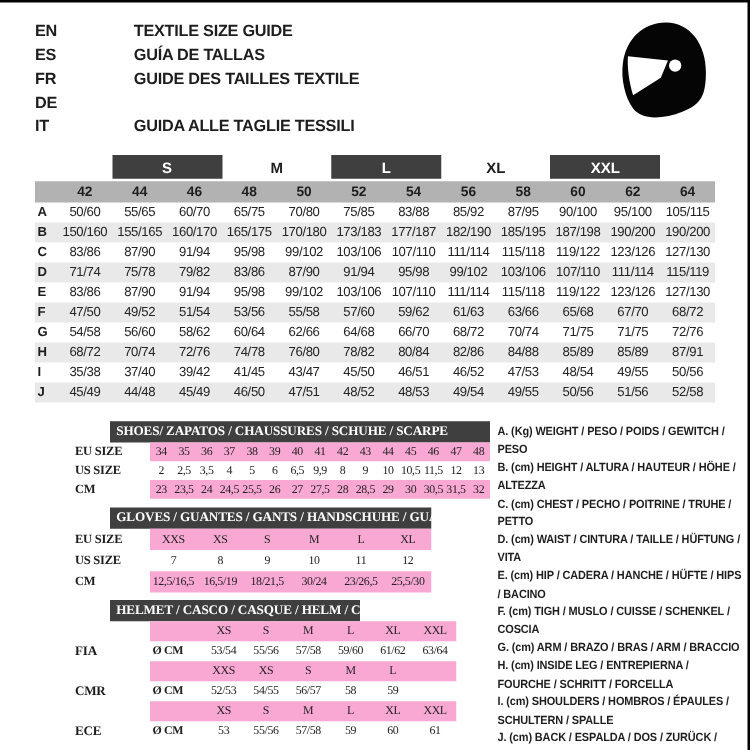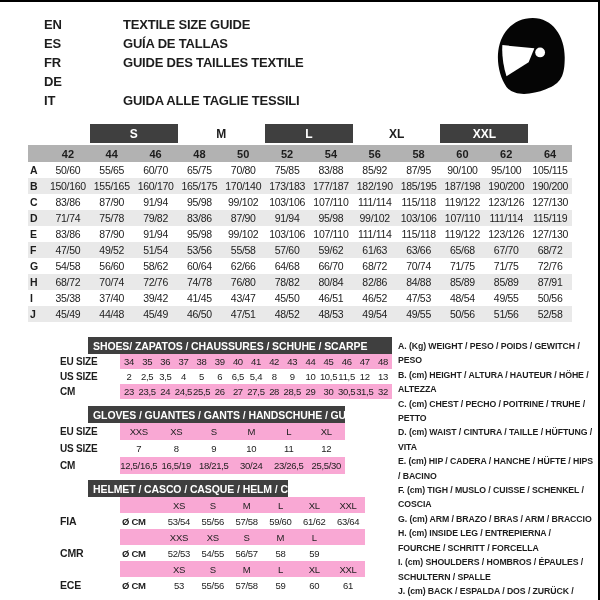--- a/index.html
+++ b/index.html
@@ -1,39 +1,39 @@
 <!DOCTYPE html>
 <html><head>
 <meta charset="utf-8">
 <style>
   html,body{margin:0;padding:0;background:#fff;}
   .page{position:relative;width:600px;height:600px;background:#fff;box-sizing:border-box;
         border-top:2px solid #000;border-right:2px solid #000;overflow:hidden;
         font-family:"Liberation Sans",sans-serif;color:#1d1d1d;}
   
-  .langs{position:absolute;left:44px;top:13px;}
+  .langs{position:absolute;left:28px;top:13px;}
   .lang-row{display:flex;height:19px;align-items:center;}
   .lang-code{width:31px;font-weight:700;font-size:13px;letter-spacing:-0.2px;}
   .lang-title{font-weight:700;font-size:13px;letter-spacing:-0.2px;white-space:nowrap;margin-left:48px;}
   
   .helmet-icon{position:absolute;left:486px;top:12px;}
   
   .size-table{position:absolute;left:28px;top:122px;width:544px;}
   .size-grid{display:grid;grid-template-columns:18px repeat(12,1fr);}
   .grp-row{height:19px;margin-bottom:2px;}
   .grp{display:flex;align-items:center;justify-content:center;font-size:12px;font-weight:700;}
   .grp.dark{background:#3f3f3f;color:#fff;}
   .hrow{height:17px;background:#b2b2b2;align-items:center;}
   .hcell{text-align:center;font-size:11px;font-weight:700;color:#1d1d1d;}
   .trow{height:16px;align-items:center;}
   .trow.shade{background:#e9e9e9;}
   .rlabel{font-size:10.5px;font-weight:700;padding-left:2px;}
   .vcell{text-align:center;font-size:10.5px;letter-spacing:-0.3px;color:#222;white-space:nowrap;}
   
-  .bottom-left{position:absolute;left:28px;top:335px;}
+  .bottom-left{position:absolute;left:28px;top:335px;font-family:Liberation Serif, serif;}
   .bar{height:17px;background:#3f3f3f;color:#fff;font-size:10.5px;font-weight:700;
        display:flex;align-items:center;padding-left:5px;box-sizing:border-box;letter-spacing:-0.1px;white-space:nowrap;}
   .srow{display:flex;align-items:stretch;}
   .slabel{width:60px;font-size:10px;font-weight:700;display:flex;align-items:center;letter-spacing:-0.2px;padding-left:32px;}
   .strip{flex:1;display:grid;}
   .strip.shade{background:#f9a8d4;text-align:right;}
   .g15{grid-template-columns:repeat(15,1fr);}
   .g6{grid-template-columns:repeat(6,1fr);}
   .ghelm{grid-template-columns:42px repeat(6,1fr);}
   .scell{display:flex;align-items:center;justify-content:center;font-size:9.5px;
@@ -129,21 +129,21 @@
           <div class="vcell">90/100</div>
           <div class="vcell">95/100</div>
           <div class="vcell">105/115</div>
         </div>
         <div class="size-grid trow shade">
           <div class="rlabel">B</div>
           <div class="vcell">150/160</div>
           <div class="vcell">155/165</div>
           <div class="vcell">160/170</div>
           <div class="vcell">165/175</div>
-          <div class="vcell">170/140</div>
+          <div class="vcell">170/180</div>
           <div class="vcell">173/183</div>
           <div class="vcell">177/187</div>
           <div class="vcell">182/190</div>
           <div class="vcell">185/195</div>
           <div class="vcell">187/198</div>
           <div class="vcell">190/200</div>
           <div class="vcell">190/200</div>
         </div>
         <div class="size-grid trow">
           <div class="rlabel">C</div>
@@ -295,21 +295,21 @@
           <div class="srow">
             <div class="slabel">US SIZE</div>
             <div class="strip g15">
               <div class="scell">2</div>
               <div class="scell">2,5</div>
               <div class="scell">3,5</div>
               <div class="scell">4</div>
               <div class="scell">5</div>
               <div class="scell">6</div>
               <div class="scell">6,5</div>
-              <div class="scell">5,4</div>
+              <div class="scell">9,9</div>
               <div class="scell">8</div>
               <div class="scell">9</div>
               <div class="scell">10</div>
               <div class="scell">10,5</div>
               <div class="scell">11,5</div>
               <div class="scell">12</div>
               <div class="scell">13</div>
             </div>
           </div>
           <div class="srow">

